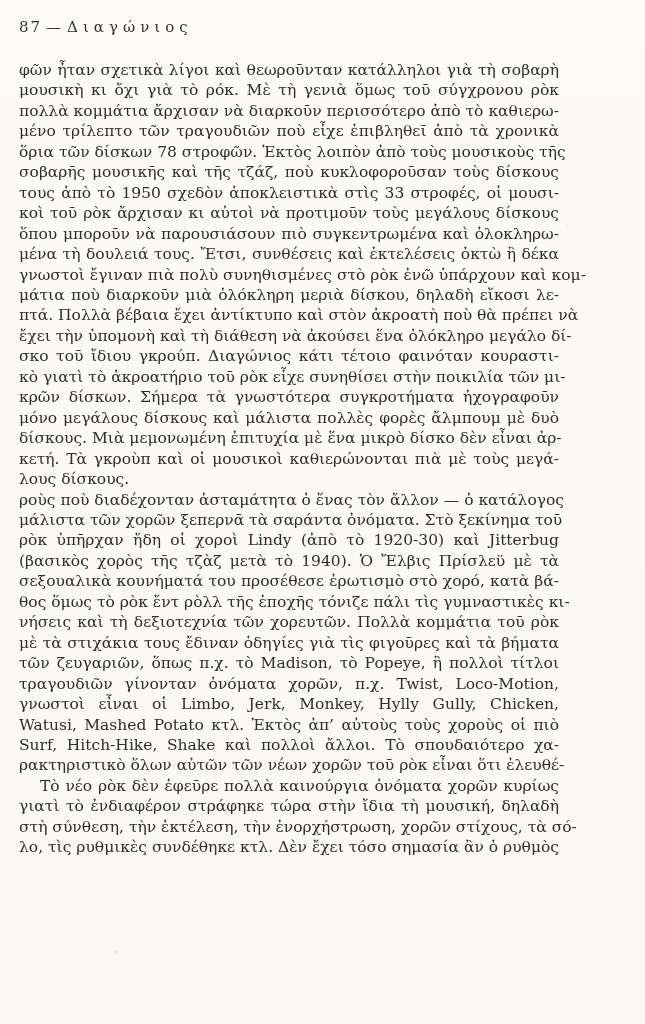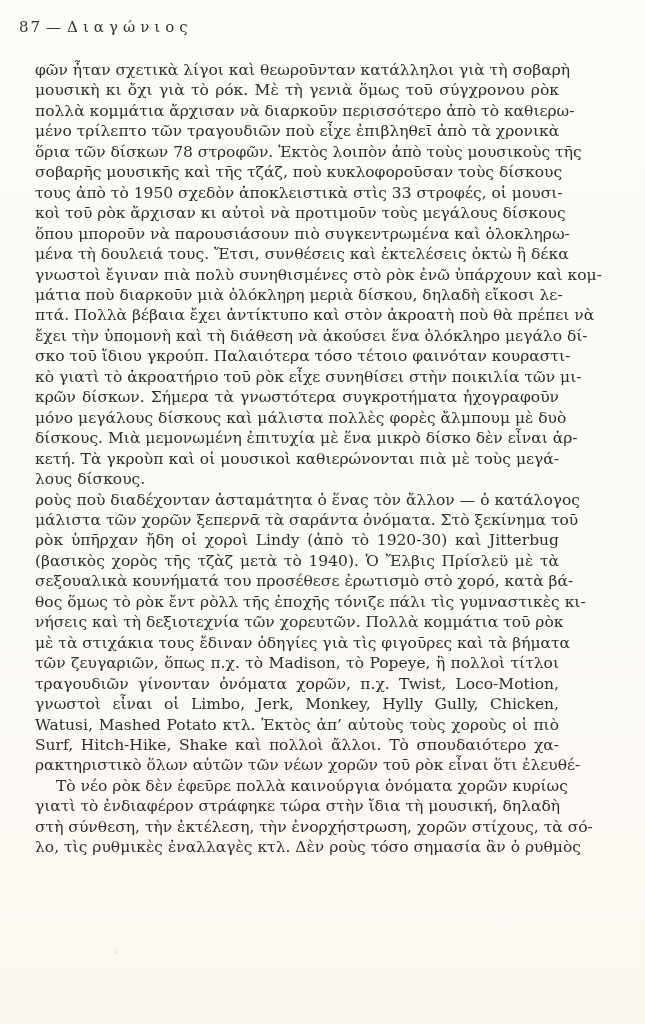--- a/index.html
+++ b/index.html
@@ -50,21 +50,20 @@
     width: 540px;
     font-size: 15.5px;
     line-height: 20.45px;
     color: #302e2a;
   }
   .line {
     text-align: justify;
     text-align-last: justify;
     white-space: nowrap;
     overflow: visible;
-    margin-left: 16px;
   }
   .line.last {
     text-align-last: left;
   }
   .line.indent {
     text-indent: 21px;
   }
 </style>
 </head>
 <body>
@@ -81,21 +80,21 @@
       <div class="line">ὅρια τῶν δίσκων 78 στροφῶν. Ἐκτὸς λοιπὸν ἀπὸ τοὺς μουσικοὺς τῆς</div>
       <div class="line">σοβαρῆς μουσικῆς καὶ τῆς τζάζ, ποὺ κυκλοφοροῦσαν τοὺς δίσκους</div>
       <div class="line">τους ἀπὸ τὸ 1950 σχεδὸν ἀποκλειστικὰ στὶς 33 στροφές, οἱ μουσι-</div>
       <div class="line">κοὶ τοῦ ρὸκ ἄρχισαν κι αὐτοὶ νὰ προτιμοῦν τοὺς μεγάλους δίσκους</div>
       <div class="line">ὅπου μποροῦν νὰ παρουσιάσουν πιὸ συγκεντρωμένα καὶ ὁλοκληρω-</div>
       <div class="line">μένα τὴ δουλειά τους. Ἔτσι, συνθέσεις καὶ ἐκτελέσεις ὀκτὼ ἢ δέκα</div>
       <div class="line">γνωστοὶ ἔγιναν πιὰ πολὺ συνηθισμένες στὸ ρὸκ ἐνῶ ὑπάρχουν καὶ κομ-</div>
       <div class="line">μάτια ποὺ διαρκοῦν μιὰ ὁλόκληρη μεριὰ δίσκου, δηλαδὴ εἴκοσι λε-</div>
       <div class="line">πτά. Πολλὰ βέβαια ἔχει ἀντίκτυπο καὶ στὸν ἀκροατὴ ποὺ θὰ πρέπει νὰ</div>
       <div class="line">ἔχει τὴν ὑπομονὴ καὶ τὴ διάθεση νὰ ἀκούσει ἕνα ὁλόκληρο μεγάλο δί-</div>
-      <div class="line">σκο τοῦ ἴδιου γκρούπ. Παλαιότερα τόσο τέτοιο φαινόταν κουραστι-</div>
+      <div class="line">σκο τοῦ ἴδιου γκρούπ. Διαγώνιος κάτι τέτοιο φαινόταν κουραστι-</div>
       <div class="line">κὸ γιατὶ τὸ ἀκροατήριο τοῦ ρὸκ εἶχε συνηθίσει στὴν ποικιλία τῶν μι-</div>
       <div class="line">κρῶν δίσκων. Σήμερα τὰ γνωστότερα συγκροτήματα ἠχογραφοῦν</div>
       <div class="line">μόνο μεγάλους δίσκους καὶ μάλιστα πολλὲς φορὲς ἄλμπουμ μὲ δυὸ</div>
       <div class="line">δίσκους. Μιὰ μεμονωμένη ἐπιτυχία μὲ ἕνα μικρὸ δίσκο δὲν εἶναι ἀρ-</div>
       <div class="line">κετή. Τὰ γκροὺπ καὶ οἱ μουσικοὶ καθιερώνονται πιὰ μὲ τοὺς μεγά-</div>
       <div class="line last">λους δίσκους.</div>
       <div class="line">ροὺς ποὺ διαδέχονταν ἀσταμάτητα ὁ ἕνας τὸν ἄλλον — ὁ κατάλογος</div>
       <div class="line">μάλιστα τῶν χορῶν ξεπερνᾶ τὰ σαράντα ὀνόματα. Στὸ ξεκίνημα τοῦ</div>
       <div class="line">ρὸκ ὑπῆρχαν ἤδη οἱ χοροὶ Lindy (ἀπὸ τὸ 1920-30) καὶ Jitterbug</div>
       <div class="line">(βασικὸς χορὸς τῆς τζὰζ μετὰ τὸ 1940). Ὁ Ἔλβις Πρίσλεϋ μὲ τὰ</div>
@@ -105,15 +104,15 @@
       <div class="line">μὲ τὰ στιχάκια τους ἔδιναν ὁδηγίες γιὰ τὶς φιγοῦρες καὶ τὰ βήματα</div>
       <div class="line">τῶν ζευγαριῶν, ὅπως π.χ. τὸ Madison, τὸ Popeye, ἢ πολλοὶ τίτλοι</div>
       <div class="line">τραγουδιῶν γίνονταν ὀνόματα χορῶν, π.χ. Twist, Loco-Motion,</div>
       <div class="line">γνωστοὶ εἶναι οἱ Limbo, Jerk, Monkey, Hylly Gully, Chicken,</div>
       <div class="line">Watusi, Mashed Potato κτλ. Ἐκτὸς ἀπ’ αὐτοὺς τοὺς χοροὺς οἱ πιὸ</div>
       <div class="line">Surf, Hitch-Hike, Shake καὶ πολλοὶ ἄλλοι. Τὸ σπουδαιότερο χα-</div>
       <div class="line">ρακτηριστικὸ ὅλων αὐτῶν τῶν νέων χορῶν τοῦ ρὸκ εἶναι ὅτι ἐλευθέ-</div>
       <div class="line indent">Τὸ νέο ρὸκ δὲν ἐφεῦρε πολλὰ καινούργια ὀνόματα χορῶν κυρίως</div>
       <div class="line">γιατὶ τὸ ἐνδιαφέρον στράφηκε τώρα στὴν ἴδια τὴ μουσική, δηλαδὴ</div>
       <div class="line">στὴ σύνθεση, τὴν ἐκτέλεση, τὴν ἐνορχήστρωση, χορῶν στίχους, τὰ σό-</div>
-      <div class="line">λο, τὶς ρυθμικὲς ἐναλλαγὲς κτλ. Δὲν ροὺς τόσο σημασία ἂν ὁ ρυθμὸς</div>
+      <div class="line">λο, τὶς ρυθμικὲς συνδέθηκε κτλ. Δὲν ἔχει τόσο σημασία ἂν ὁ ρυθμὸς</div>
     </div>
 </div>
 
 </body></html>

